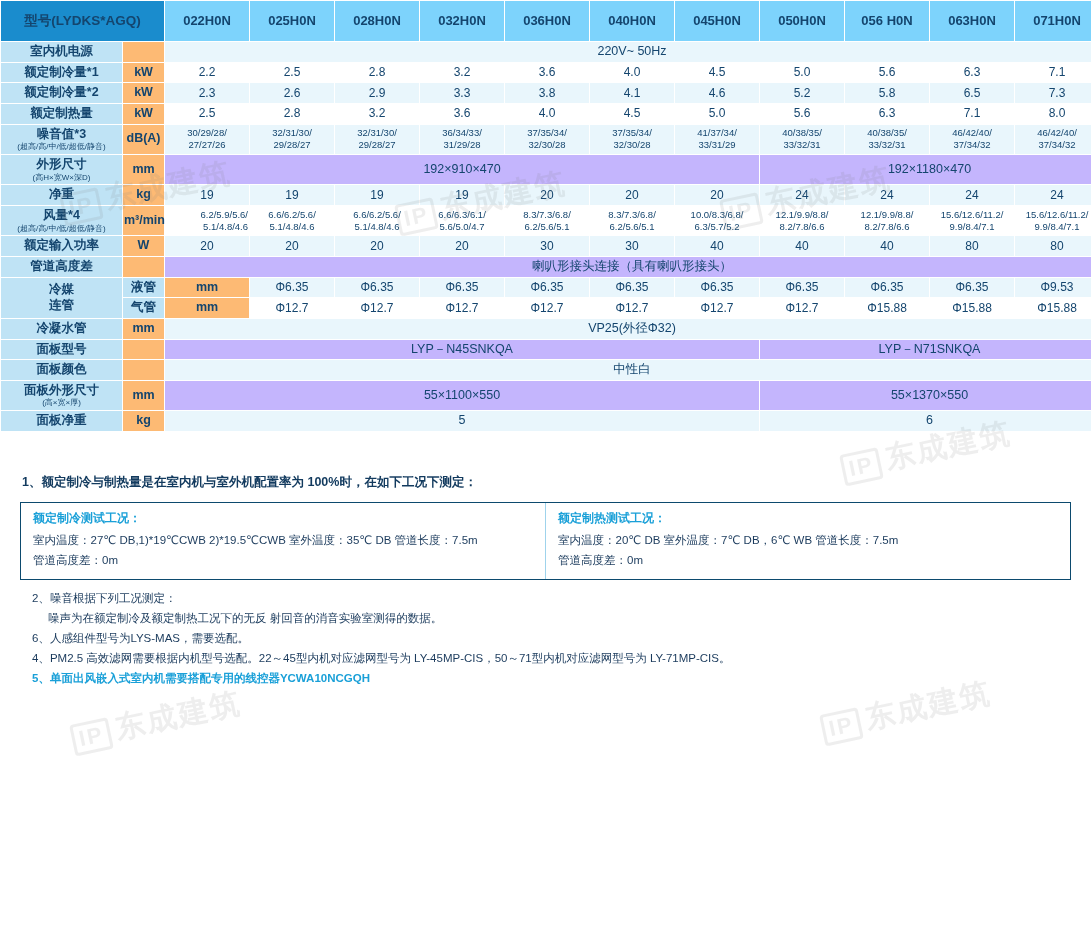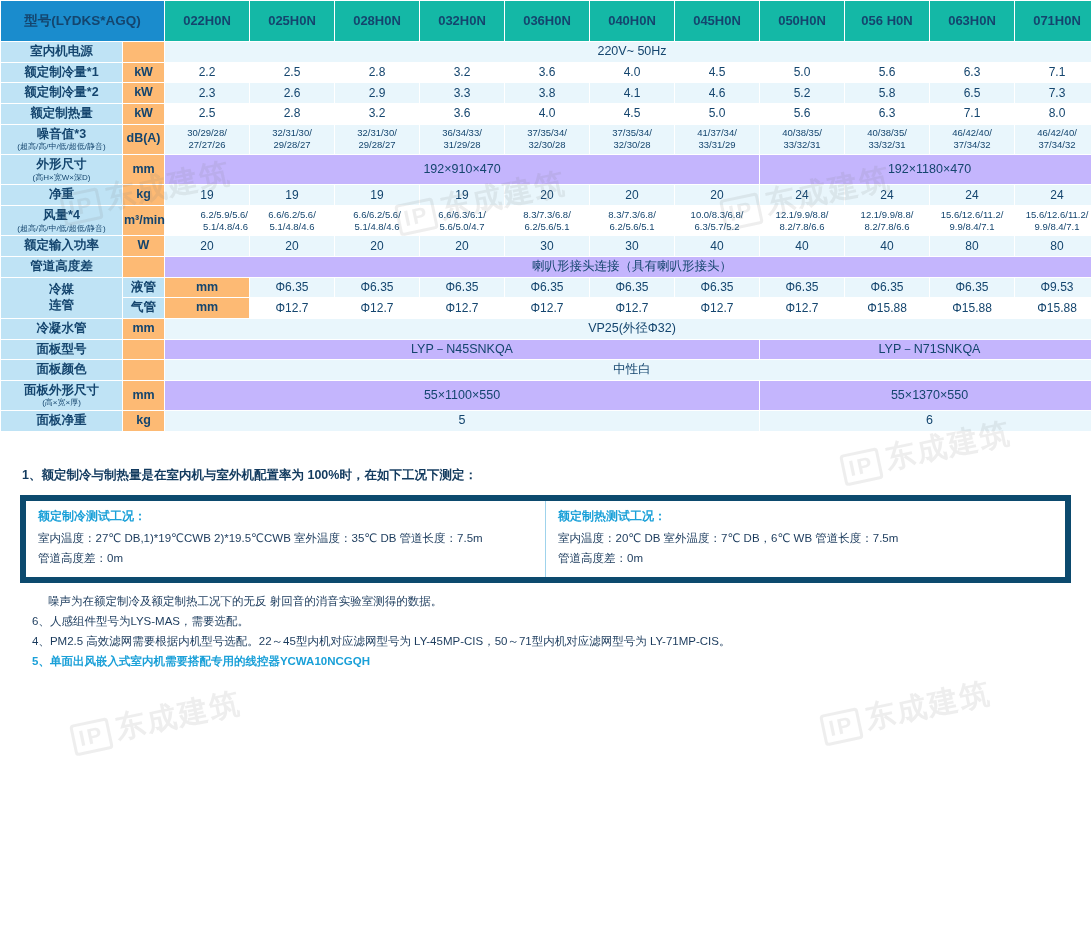--- a/index.html
+++ b/index.html
@@ -18,21 +18,21 @@
   table.spec td{
     border:1px solid #ffffff;
     text-align:center;
     vertical-align:middle;
     padding:2px 1px;
     line-height:1.25;
     color:#14456e;
   }
   
   .hdr td{
-    background:#14b8a6;
+    background:#7dd3fc;
     color:#ffffff;
     font-weight:bold;
     font-size:13px;
     height:36px;
   }
   .hdr td.model{
     background:#1a8ccd;
     font-size:13.5px;
   }
   
@@ -57,34 +57,34 @@
   }
   
   .d0{background:#ffffff;}
   .d1{background:#e9f6fc;}
   .wide{background:#c4b5fd;font-size:12.5px;}
   .wide1{background:#e9f6fc;font-size:12.5px;}
   .xsmall{font-size:9.5px;line-height:1.25;}
 
   
   .notes{
-    padding:20px 14px 0 14px;
+    padding:27px 14px 0 14px;
     font-size:11.5px;
     color:#1a3a5c;
     line-height:1.55;
   }
   .note-main{
     font-size:12.5px;
     font-weight:bold;
     color:#123a5e;
     margin:14px 0 10px 8px;
   }
   .cond-wrap{
     display:flex;
-    border:6px solid #0c4a6e;
+    border:1px solid #0c4a6e;
     margin:0 6px;
   }
   .cond{
     flex:1;
     padding:6px 10px 8px 12px;
   }
   .cond + .cond{border-left:1px solid #9fd3ec;}
   .cond h4{
     margin:0 0 4px 0;
     font-size:12px;
@@ -378,18 +378,19 @@
       <p>室内温度：27℃ DB,1)*19℃CWB  2)*19.5℃CWB   室外温度：35℃ DB     管道长度：7.5m</p>
       <p>管道高度差：0m</p>
     </div>
     <div class="cond">
       <h4>额定制热测试工况：</h4>
       <p>室内温度：20℃ DB     室外温度：7℃ DB，6℃ WB     管道长度：7.5m</p>
       <p>管道高度差：0m</p>
     </div>
   </div>
   <div class="tail">
+    <div>2、噪音根据下列工况测定：</div>
     <div class="indent">噪声为在额定制冷及额定制热工况下的无反 射回音的消音实验室测得的数据。</div>
     <div>6、人感组件型号为LYS-MAS，需要选配。</div>
     <div>4、PM2.5 高效滤网需要根据内机型号选配。22～45型内机对应滤网型号为 LY-45MP-CIS，50～71型内机对应滤网型号为 LY-71MP-CIS。</div>
     <div class="blue">5、单面出风嵌入式室内机需要搭配专用的线控器YCWA10NCGQH</div>
   </div>
 </div>
 
 </body></html>

